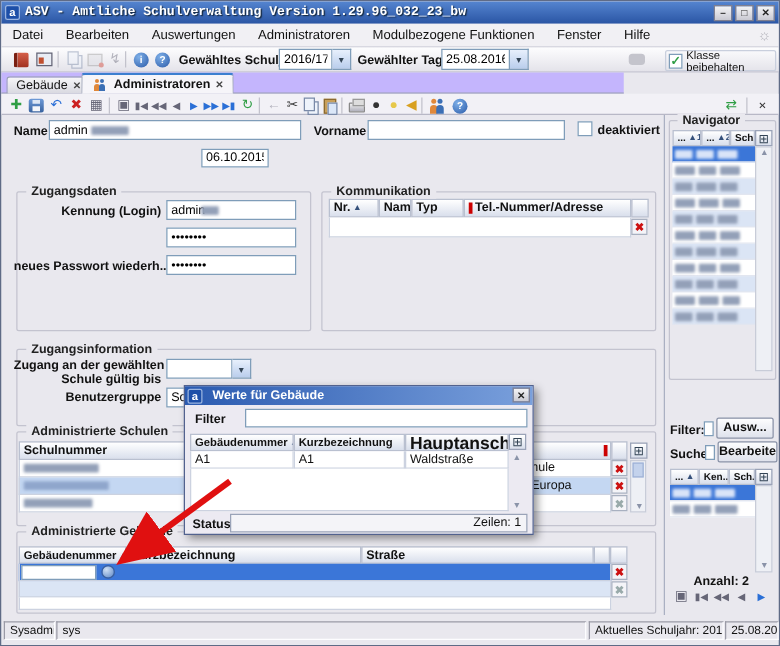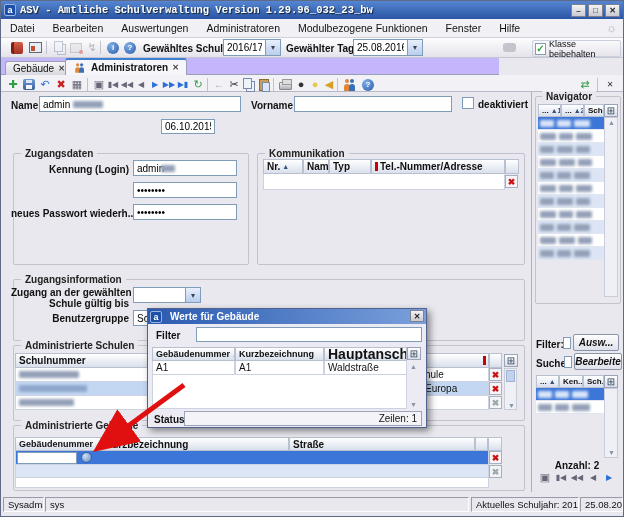--- a/index.html
+++ b/index.html
@@ -94,21 +94,21 @@
     background:#93a0b8; }
   .sel .bb { background:#d9e4f8; }
   .babs { position:absolute; height:7px; border-radius:1px; filter:blur(1.4px); background:#93a0b8; }
   .w14{width:14px;} .w16{width:16px;} .w18{width:18px;}
   .nrow { position:absolute; left:537px; width:66px; height:13px; display:flex;
     align-items:center; gap:3px; padding-left:2px; background:#fff; border-bottom:1px solid #e2e6f0; }
   .rrow { position:absolute; left:535px; width:70px; height:13px; display:flex;
     align-items:center; gap:3px; padding-left:2px; background:#fff; border-bottom:1px solid #e2e6f0; }
   .btn { position:absolute; background:linear-gradient(#fdfdfe,#dfe2ec);
     border:1px solid #8a93a8; border-radius:2px; display:flex; align-items:center;
-    justify-content:center; font-weight:bold;font-style:italic; }
+    justify-content:center; font-weight:bold; }
   
   .i-book { width:12px; height:12px; background:linear-gradient(#d6604a,#a03020);
     border-left:3px solid #7a1f12; border-radius:2px; }
   .i-report { width:13px; height:11px; background:#e8ecf4; border:1px solid #667; position:relative; }
   .i-report::after { content:""; position:absolute; bottom:1px; left:1px; width:4px; height:5px; background:#c05030; }
   .i-copy { width:9px; height:11px; border:1px solid #7a8aa8; background:#eef3fb;
     box-shadow:3px 3px 0 -1px #eef3fb, 3px 3px 0 0 #7a8aa8; margin:-3px 3px 0 0; }
   .i-paste { width:10px; height:12px; background:#c9a05a; border:1px solid #8a6a30; position:relative; }
   .i-paste::after { content:""; position:absolute; left:2px; top:2px; width:6px; height:8px;
     background:#dbe7f8; border:1px solid #7a8aa8; }

